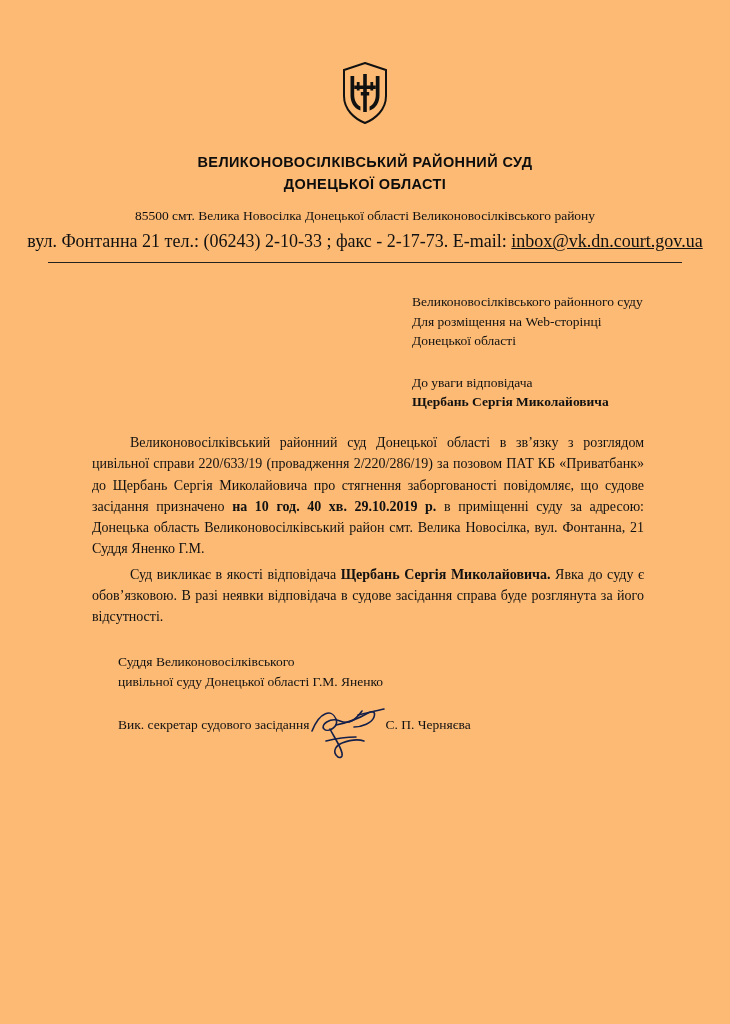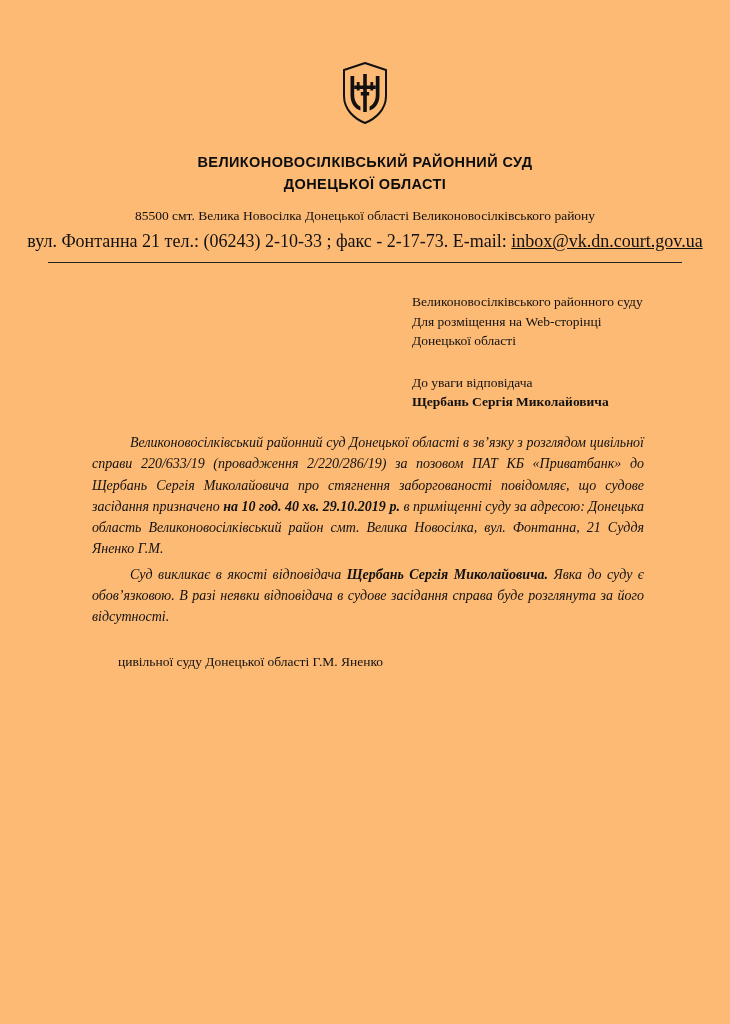--- a/index.html
+++ b/index.html
@@ -102,21 +102,20 @@
     top: 432px;
     left: 92px;
     width: 552px;
     font-size: 14px;
     line-height: 1.52;
     text-align: justify;
   }
   .body-text p {
     margin: 0;
     text-indent: 38px;
-    font-style: italic;
   }
   .body-text p + p {
     margin-top: 4px;
   }
   .b {
     font-weight: bold;
   }
 
   
   .sign {
@@ -193,16 +192,31 @@
     <div class="grp2">До уваги відповідача</div>
     <div class="bold">Щербань Сергія Миколайовича</div>
   </div>
 
   <div class="body-text">
     <p><span>Великоновосілківський районний суд Донецької області в зв’язку з розглядом цивільної справи 220/633/19 (провадження 2/220/286/19) за позовом ПАТ КБ «Приватбанк»  до Щербань Сергія Миколайовича  про стягнення заборгованості повідомляє, що судове засідання призначено </span><span class="b">на 10 год. 40 хв.   29.10.2019 р.</span><span> в приміщенні суду за адресою: Донецька область Великоновосілківський район смт. Велика Новосілка, вул. Фонтанна, 21 Суддя Яненко Г.М.</span></p>
     <p><span>Суд викликає в якості відповідача </span><span class="b">Щербань Сергія Миколайовича.</span><span>  Явка до суду є обов’язковою. В разі неявки відповідача в судове засідання справа буде розглянута за його відсутності.</span></p>
   </div>
 
   <div class="sign">
+    <div>Суддя Великоновосілківського</div>
     <div class="l2">цивільної суду Донецької області Г.М. Яненко</div>
+    <div class="secretary">
+      <span>Вик. секретар судового засідання</span><span class="name">С. П. Черняєва</span>
+      <span class="signature-svg">
+        <svg viewBox="0 0 110 60" width="110" height="60" aria-hidden="true">
+          <g fill="none" stroke="#14204a" stroke-width="1.6" stroke-linecap="round" stroke-linejoin="round">
+            <path d="M6 30 C14 10, 26 8, 30 18 C33 26, 22 32, 18 28 C14 24, 24 16, 34 20 C44 24, 50 18, 56 10"></path>
+            <path d="M30 24 C40 22, 52 18, 62 12 C66 10, 70 10, 68 16 C66 22, 56 26, 48 26"></path>
+            <path d="M52 14 C60 12, 70 10, 78 8"></path>
+            <path d="M24 28 C28 36, 34 44, 36 52 C37 57, 33 58, 30 54 C27 50, 30 44, 36 42 C44 39, 52 38, 58 40"></path>
+            <path d="M20 40 C28 38, 40 36, 50 36"></path>
+          </g>
+        </svg>
+      </span>
+    </div>
   </div>
 
 </div>
 
 </body></html>

